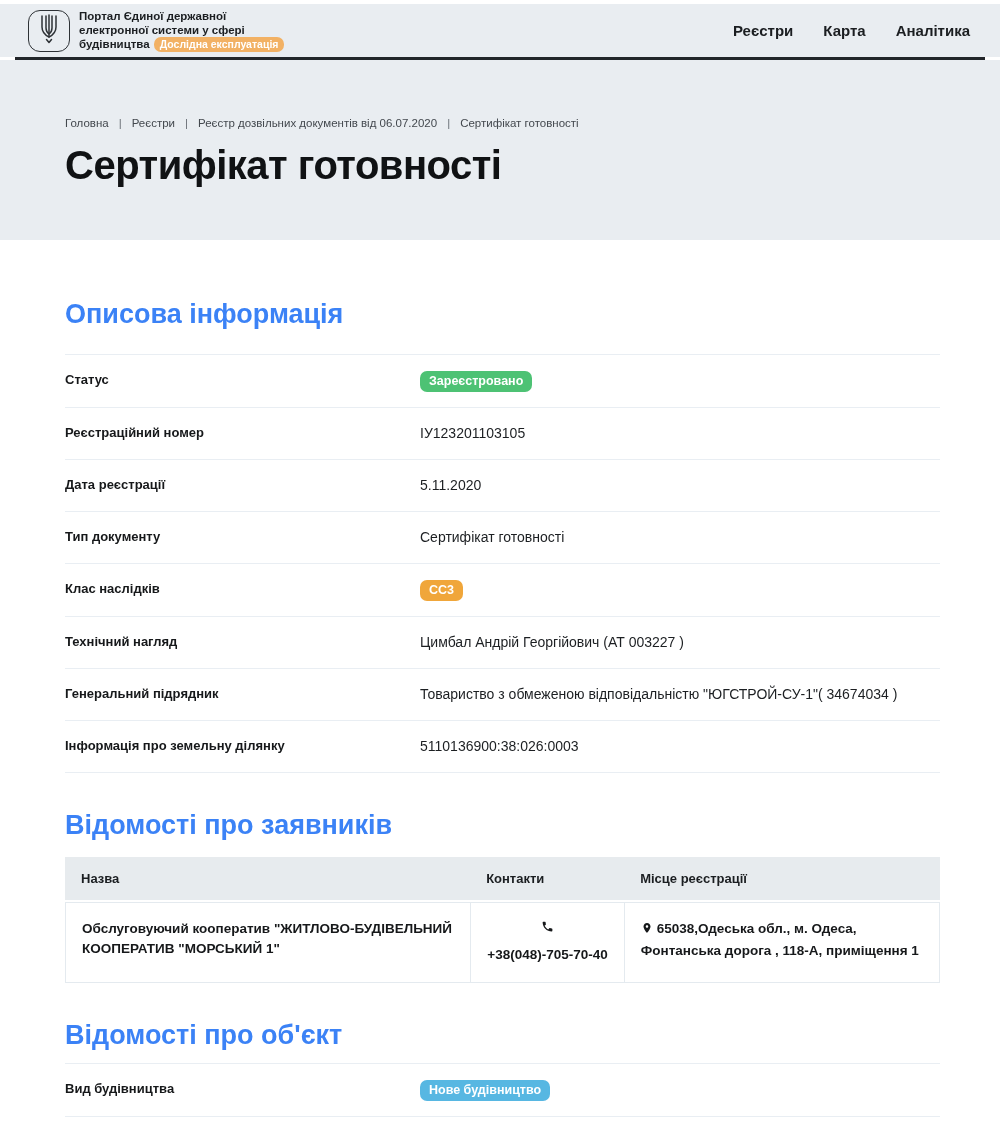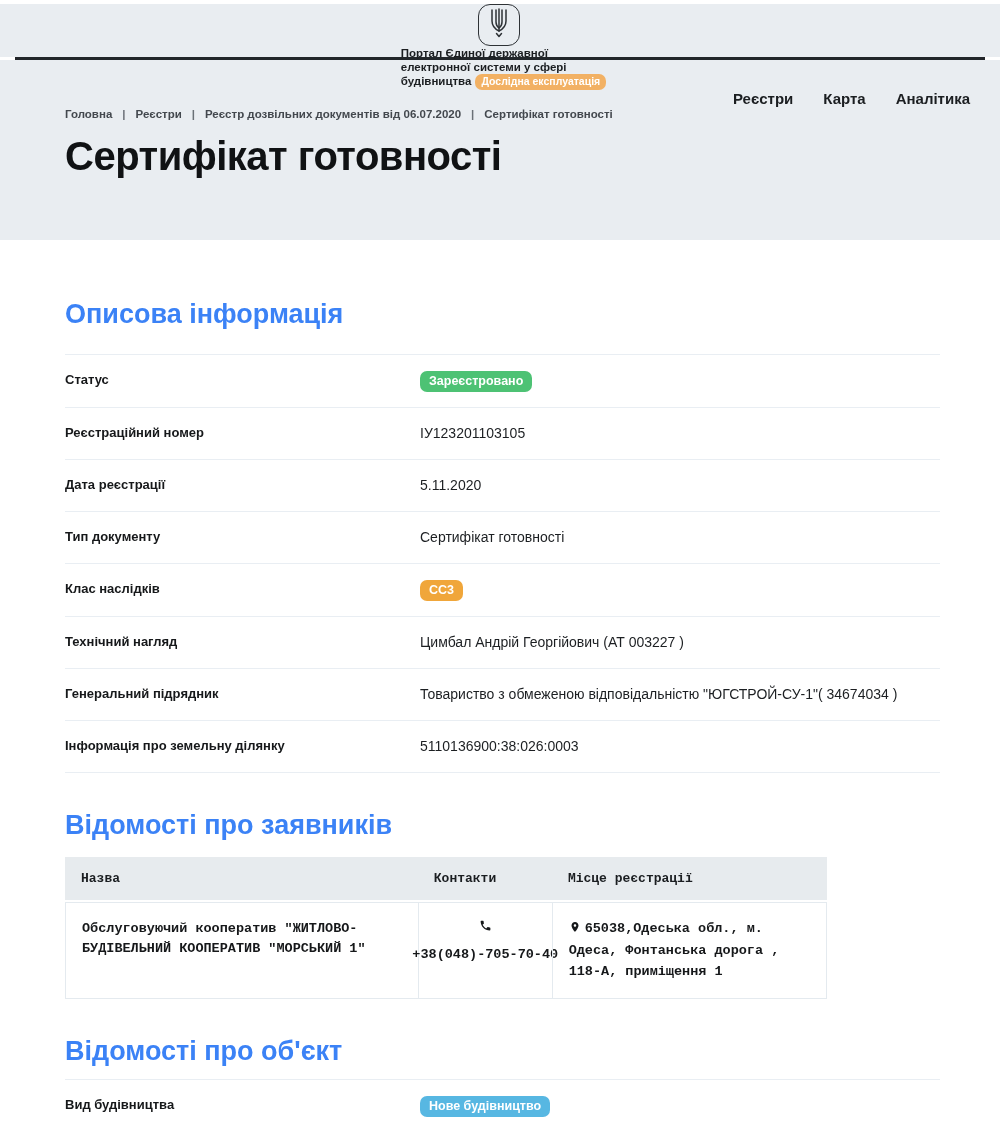--- a/index.html
+++ b/index.html
@@ -6,56 +6,56 @@
   html,body { width:1000px; }
   body {
     font-family:"Liberation Sans", sans-serif;
     background:#ffffff; color:#16181a;
     width:1000px; height:1125px; overflow:hidden;
   }
   
   .topstrip { height:4px; background:#ffffff; }
   .header {
     background:#e9edf1; height:53px;
-    display:flex; align-items:center; padding:0 30px 0 28px;flex-direction:column;
+    display:flex; align-items:center; padding:0 30px 0 28px;
   }
   .logo-box {
     width:42px; height:42px; border:1.5px solid #2e3236; border-radius:12px;
     display:flex; align-items:center; justify-content:center; background:transparent;
     flex:0 0 auto; cursor:pointer;
   }
   .brand { margin-left:9px; font-size:11.5px; font-weight:700; line-height:1.22; color:#1b1e21; }
   .brand .line { white-space:nowrap; }
   .env-badge {
     display:inline-block; background:#f2b164; color:#ffffff; font-size:10.5px; font-weight:700;
     padding:1px 6px 2px; border-radius:7px; margin-left:4px; vertical-align:middle;
   }
   .nav { margin-left:auto; display:flex; gap:30px; }
   .nav a { font-size:15px; font-weight:600; color:#1b1e21; text-decoration:none; cursor:pointer; }
   .dark-rule { height:3px; background:#22262a; margin:0 15px; }
   
   .hero { background:#e9edf1; padding:48px 65px 0; height:180px; }
-  .breadcrumb { font-size:11.5px; font-weight:700; color:#43484e; display:flex; gap:10px; align-items:center; }
+  .breadcrumb { font-size:11.5px; font-weight:400; color:#43484e; display:flex; gap:10px; align-items:center;margin-top:9px; }
   .breadcrumb .sep { color:#6a7077; }
   .breadcrumb a { color:#43484e; text-decoration:none; cursor:pointer; }
   .page-title { margin-top:14px; font-size:40px; font-weight:700; letter-spacing:-0.5px; color:#101214; }
   
   .main { background:#ffffff; padding:58px 60px 0 65px; }
   .section-title { font-size:27px; font-weight:700; color:#3b82f6; line-height:32px; }
   .section-title.mt { margin-top:36px; }
   .section-divider { border-top:1px solid #e9eef3; margin-top:24px; }
   .def-row { display:flex; align-items:flex-start; padding:15px 0; border-bottom:1px solid #e9eef3; min-height:48px; }
   .def-label { width:355px; flex:0 0 355px; font-size:13px; font-weight:700; color:#16181a; line-height:18px; padding-top:1px; }
   .def-value { font-size:14px; font-weight:400; color:#1c1f22; line-height:21px; max-width:520px; }
   .badge { display:inline-block; color:#ffffff; font-size:12.5px; font-weight:700; padding:3px 9px 4px; border-radius:7px; line-height:14px; }
   .badge.green { background:#4dc274; }
   .badge.orange { background:#f0a63a; }
   .badge.blue { background:#57b7e2; }
   
-  .tbl { margin-top:16px; width:762px;font-family:Liberation Mono, monospace; }
+  .tbl { margin-top:16px; width:875px; }
   .tbl-head { display:flex; background:#e7ebee; }
   .tbl-head .cell { font-size:13px; font-weight:600; color:#1b1e21; padding:14px 16px; }
   .tbl-row { display:flex; background:#ffffff; border:1px solid #e4eaef; margin-top:2px; }
   .tbl-row .cell { padding:16px; font-size:13.5px; font-weight:700; color:#16181a; line-height:1.5; border-left:1px solid #e4eaef; }
   .tbl-row .cell:first-child { border-left:none; }
   .c1 { width:46.3%; flex:0 0 46.3%; }
   .c2 { width:17.6%; flex:0 0 17.6%; }
   .c3 { width:36.1%; flex:0 0 36.1%; }
   .contact-cell { display:flex; align-items:center; gap:6px; white-space:nowrap;flex-direction:column; }
   .icon-inline { display:inline-block; vertical-align:-2px; margin-right:4px; }

